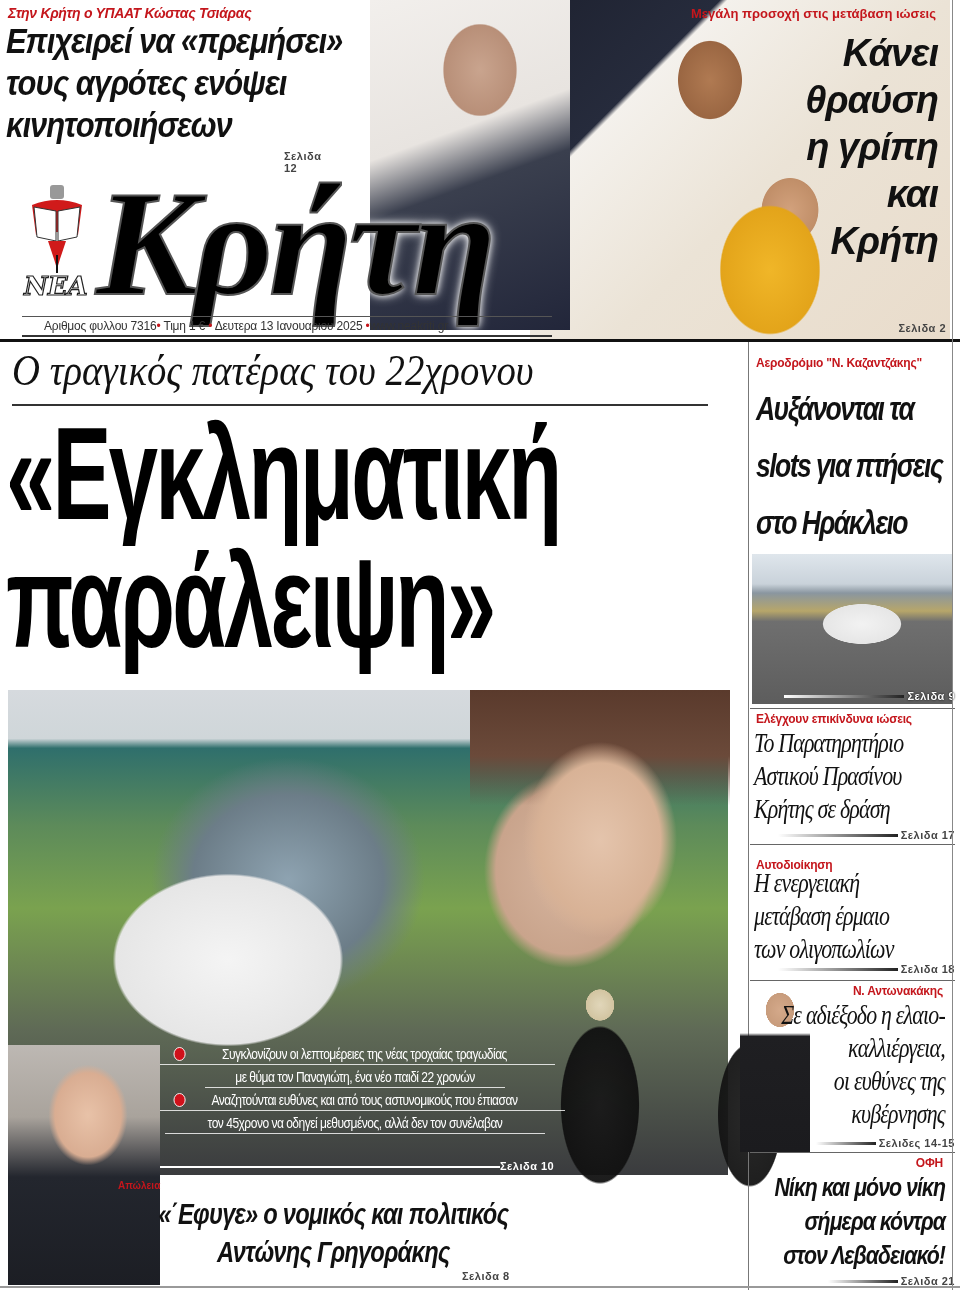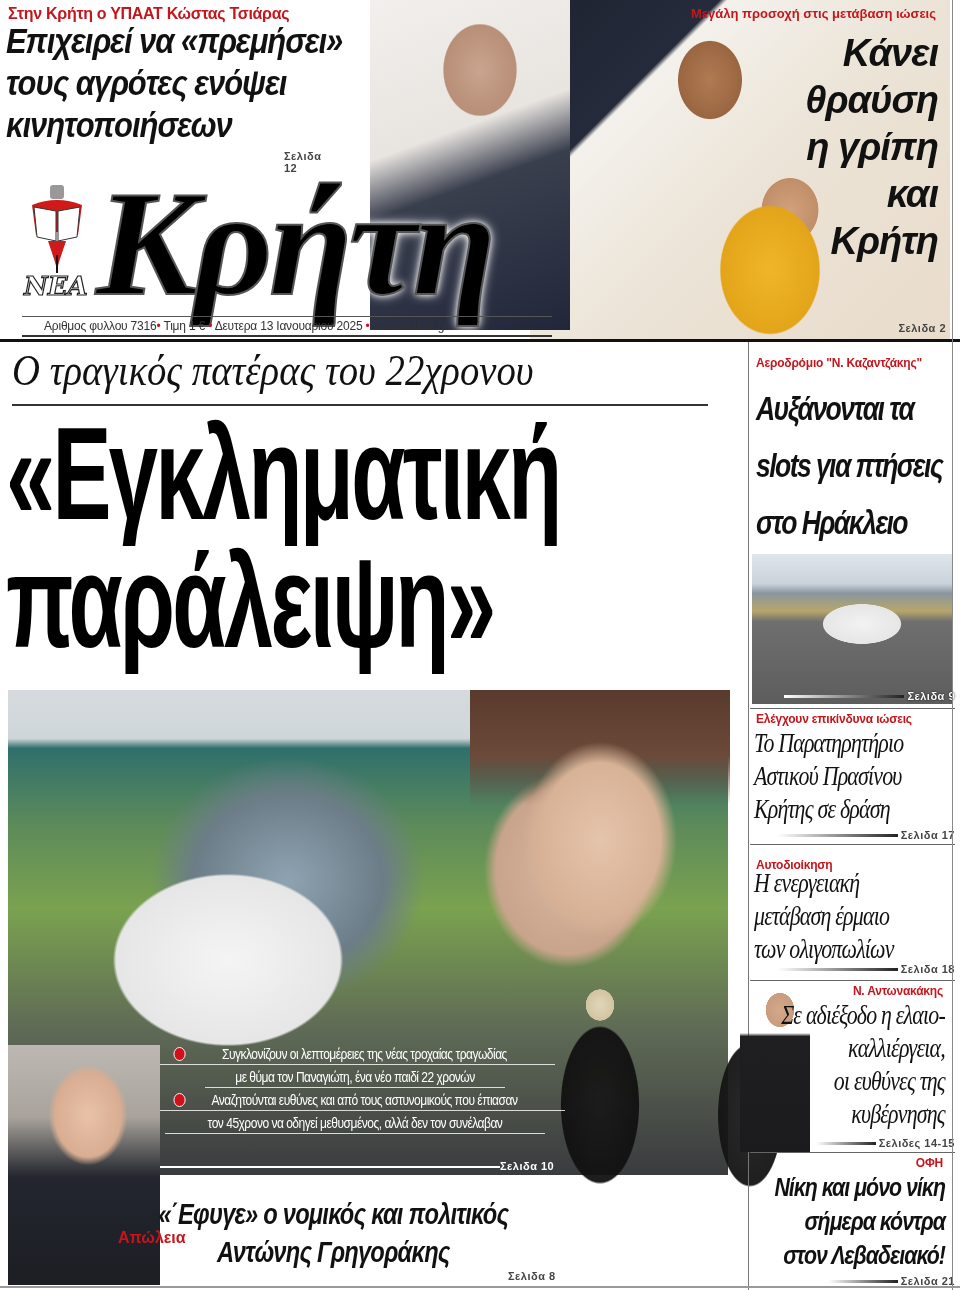--- a/index.html
+++ b/index.html
@@ -5,21 +5,21 @@
   * { box-sizing: border-box; margin: 0; padding: 0; }
   html, body { width: 960px; height: 1290px; overflow: hidden; background: #fff; }
   body { position: relative; font-family: "Liberation Sans", sans-serif; color: #111; }
 
   .abs { position: absolute; }
   .kicker { color: #c4161c; font-weight: bold; font-family: "Liberation Sans", sans-serif; }
   .page-ref { font-size: 11px; font-weight: bold; color: #444; letter-spacing: 0.5px; }
 
   
   #top-left { left: 0; top: 0; width: 330px; height: 170px; }
-  #top-left .kicker { position: absolute; left: 8px; top: 5px; font-size: 16px; letter-spacing: -0.3px; }
+  #top-left .kicker { position: absolute; left: 8px; top: 5px; font-size: 14px; letter-spacing: -0.3px; font-style: italic; }
   #top-left .headline { position: absolute; left: 6px; top: 20px; font-size: 36px; line-height: 42px; font-style: italic; font-weight: bold; letter-spacing: -1.2px; transform: scaleX(0.86); transform-origin: left top; width: 420px; }
   #top-left .page-ref { position: absolute; left: 284px; top: 150px; }
 
   
   #photo-minister { left: 370px; top: 0; width: 200px; height: 330px;
     background: radial-gradient(ellipse 60px 75px at 110px 70px, #c9a48e 0%, #b88f78 60%, transparent 62%),
                 linear-gradient(160deg, #f2efec 0%, #e8e4e0 40%, #3a3f4e 55%, #22263a 100%); }
   #photo-flu { left: 530px; top: 0; width: 420px; height: 340px;
     background:
       radial-gradient(ellipse 45px 55px at 180px 80px, #b07a52 0%, #9a6642 70%, transparent 72%),
@@ -63,23 +63,23 @@
   .bullet-dot { position: absolute; left: 14px; top: 3px; width: 14px; height: 14px; border-radius: 50%; background: #d0111a; border: 1px solid #fff; }
   .underline { height: 1px; background: #fff; opacity: 0.8; margin: 0 auto 2px auto; }
   #crash-page-rule { left: 20px; top: 1166px; width: 480px; height: 2px; background: #fff; }
   #crash-page-ref { left: 500px; top: 1160px; color: #fff; }
 
   
   #obit-photo { left: 8px; top: 1045px; width: 152px; height: 240px;
     background: radial-gradient(ellipse 55px 70px at 80px 70px, #e8c2a8 0%, #d9ad92 60%, transparent 72%),
                 linear-gradient(180deg, #bdb8b3 0%, #a9a39c 30%, #23262e 55%, #1c1e24 100%); }
   #obit-box { left: 110px; top: 1175px; width: 430px; height: 112px; background: linear-gradient(90deg, rgba(255,255,255,0.0) 0%, #fff 12%, #fff 100%); }
-  #obit-kicker { left: 118px; top: 1229px; font-size: 16px; }
+  #obit-kicker { left: 118px; top: 1180px; font-size: 10px; }
   #obit-headline { left: 128px; top: 1195px; font-size: 30px; line-height: 38px; font-style: italic; font-weight: bold; letter-spacing: -1px; text-align: center; width: 520px; transform: scaleX(0.79); transform-origin: left top; }
-  #obit-page-ref { left: 462px; top: 1270px; margin-left: 46px; }
+  #obit-page-ref { left: 462px; top: 1270px; }
 
   
   #photo-football { left: 520px; top: 965px; width: 260px; height: 320px;
     background:
       radial-gradient(ellipse 55px 110px at 80px 140px, #1a1a1a 0%, #111 70%, transparent 72%),
       radial-gradient(ellipse 45px 100px at 230px 150px, #1e1e1e 0%, #141414 70%, transparent 72%),
       radial-gradient(ellipse 20px 22px at 80px 40px, #e8dcc0 0%, #d9c9a6 70%, transparent 72%); opacity: 0.95; }
 
   
   #right-col { left: 750px; top: 342px; width: 205px; height: 948px; }

